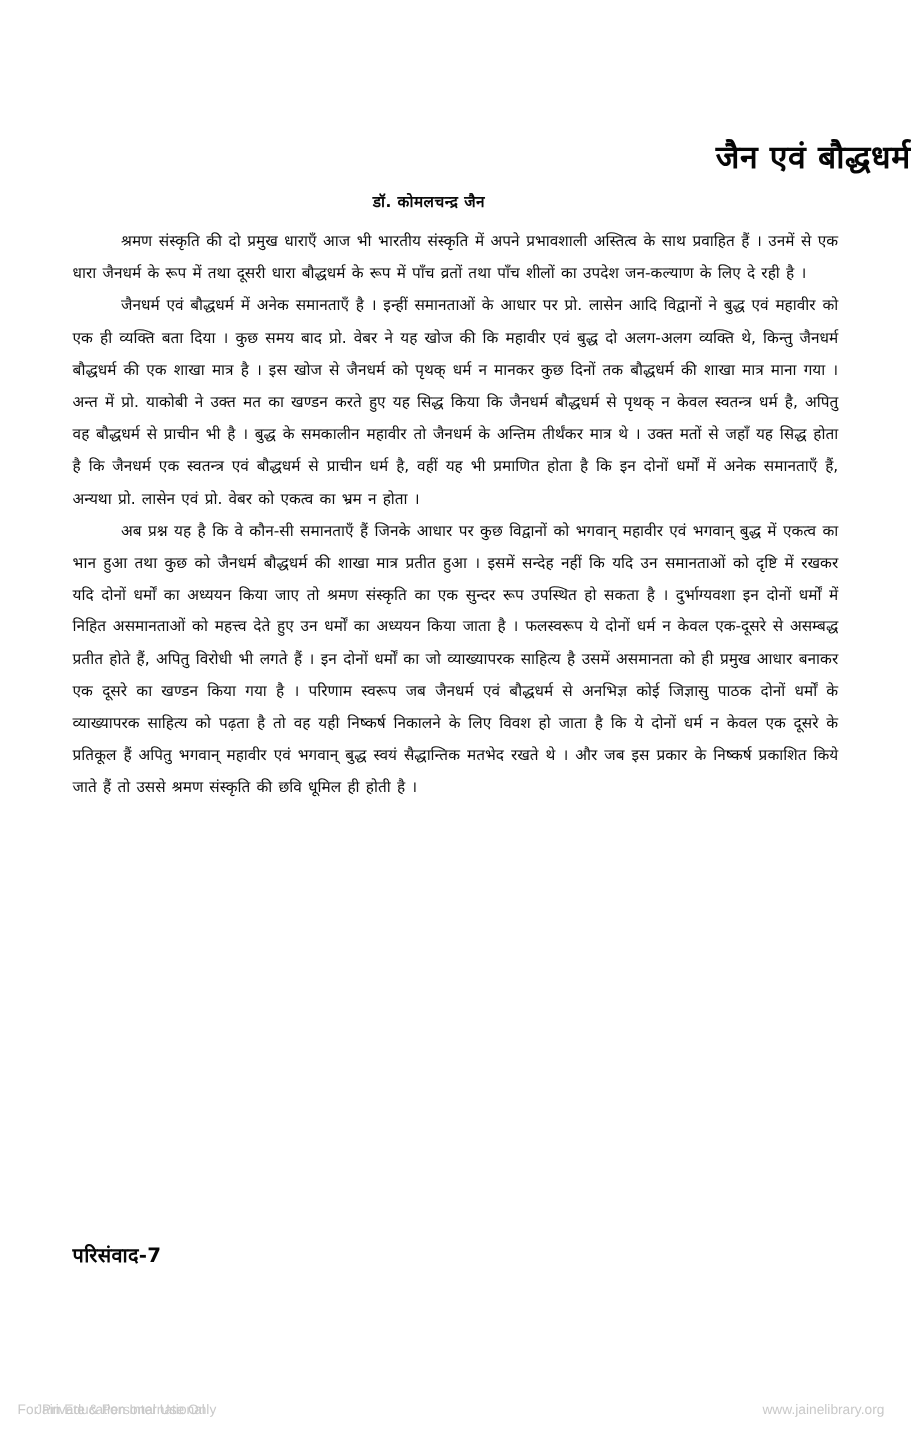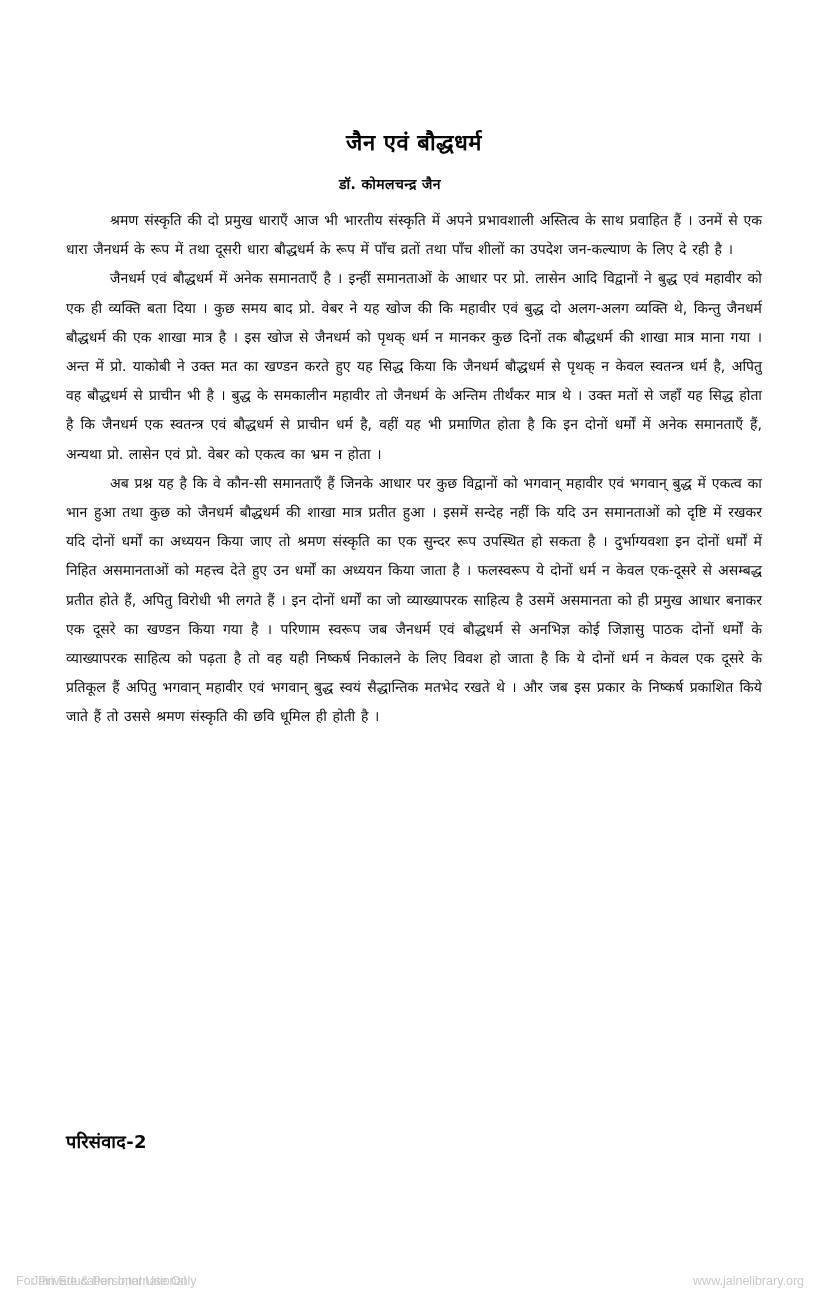--- a/index.html
+++ b/index.html
@@ -26,24 +26,24 @@
     height: 1309px;
     background: #ffffff;
   }
 
   
   .doc-title {
     position: absolute;
     left: 0;
     top: 126px;
     width: 828px;
-    text-align: center;
+    text-align: right;
     font-family: "DejaVu Sans", "Liberation Sans", sans-serif;
     font-weight: 700;
-    font-size: 22px;
+    font-size: 29px;
     line-height: 34px;
     letter-spacing: 0.5px;
     color: #060606;
   }
 
   .doc-author {
     position: absolute;
     left: 0;
     top: 172px;
     width: 780px;
@@ -130,21 +130,21 @@
   <div class="doc-title">जैन एवं बौद्धधर्म</div>
 
   <div class="doc-author">डॉ. कोमलचन्द्र जैन</div>
 
   <div class="body-text">
     <p class="para para-indent">श्रमण संस्कृति की दो प्रमुख धाराएँ आज भी भारतीय संस्कृति में अपने प्रभावशाली अस्तित्व के साथ प्रवाहित हैं । उनमें से एक धारा जैनधर्म के रूप में तथा दूसरी धारा बौद्धधर्म के रूप में पाँच व्रतों तथा पाँच शीलों का उपदेश जन-कल्याण के लिए दे रही है ।</p>
     <p class="para para-indent">जैनधर्म एवं बौद्धधर्म में अनेक समानताएँ है । इन्हीं समानताओं के आधार पर प्रो. लासेन आदि विद्वानों ने बुद्ध एवं महावीर को एक ही व्यक्ति बता दिया । कुछ समय बाद प्रो. वेबर ने यह खोज की कि महावीर एवं बुद्ध दो अलग-अलग व्यक्ति थे, किन्तु जैनधर्म बौद्धधर्म की एक शाखा मात्र है । इस खोज से जैनधर्म को पृथक् धर्म न मानकर कुछ दिनों तक बौद्धधर्म की शाखा मात्र माना गया । अन्त में प्रो. याकोबी ने उक्त मत का खण्डन करते हुए यह सिद्ध किया कि जैनधर्म बौद्धधर्म से पृथक् न केवल स्वतन्त्र धर्म है, अपितु वह बौद्धधर्म से प्राचीन भी है । बुद्ध के समकालीन महावीर तो जैनधर्म के अन्तिम तीर्थंकर मात्र थे । उक्त मतों से जहाँ यह सिद्ध होता है कि जैनधर्म एक स्वतन्त्र एवं बौद्धधर्म से प्राचीन धर्म है, वहीं यह भी प्रमाणित होता है कि इन दोनों धर्मों में अनेक समानताएँ हैं, अन्यथा प्रो. लासेन एवं प्रो. वेबर को एकत्व का भ्रम न होता ।</p>
     <p class="para para-indent para-gap">अब प्रश्न यह है कि वे कौन-सी समानताएँ हैं जिनके आधार पर कुछ विद्वानों को भगवान् महावीर एवं भगवान् बुद्ध में एकत्व का भान हुआ तथा कुछ को जैनधर्म बौद्धधर्म की शाखा मात्र प्रतीत हुआ । इसमें सन्देह नहीं कि यदि उन समानताओं को दृष्टि में रखकर यदि दोनों धर्मों का अध्ययन किया जाए तो श्रमण संस्कृति का एक सुन्दर रूप उपस्थित हो सकता है । दुर्भाग्यवशा इन दोनों धर्मों में निहित असमानताओं को महत्त्व देते हुए उन धर्मों का अध्ययन किया जाता है । फलस्वरूप ये दोनों धर्म न केवल एक-दूसरे से असम्बद्ध प्रतीत होते हैं, अपितु विरोधी भी लगते हैं । इन दोनों धर्मों का जो व्याख्यापरक साहित्य है उसमें असमानता को ही प्रमुख आधार बनाकर एक दूसरे का खण्डन किया गया है । परिणाम स्वरूप जब जैनधर्म एवं बौद्धधर्म से अनभिज्ञ कोई जिज्ञासु पाठक दोनों धर्मों के व्याख्यापरक साहित्य को पढ़ता है तो वह यही निष्कर्ष निकालने के लिए विवश हो जाता है कि ये दोनों धर्म न केवल एक दूसरे के प्रतिकूल हैं अपितु भगवान् महावीर एवं भगवान् बुद्ध स्वयं सैद्धान्तिक मतभेद रखते थे । और जब इस प्रकार के निष्कर्ष प्रकाशित किये जाते हैं तो उससे श्रमण संस्कृति की छवि धूमिल ही होती है ।</p>
   </div>
 
-  <div class="series-marker">परिसंवाद-2</div>
+  <div class="series-marker">परिसंवाद-7</div>
 
   <div class="footer">
     <div class="footer-cell footer-left">Jain Education International</div>
     <div class="footer-cell footer-center">For Private &amp; Personal Use Only</div>
     <div class="footer-cell footer-right">www.jainelibrary.org</div>
   </div>
 
 </div>
 
 </body></html>

